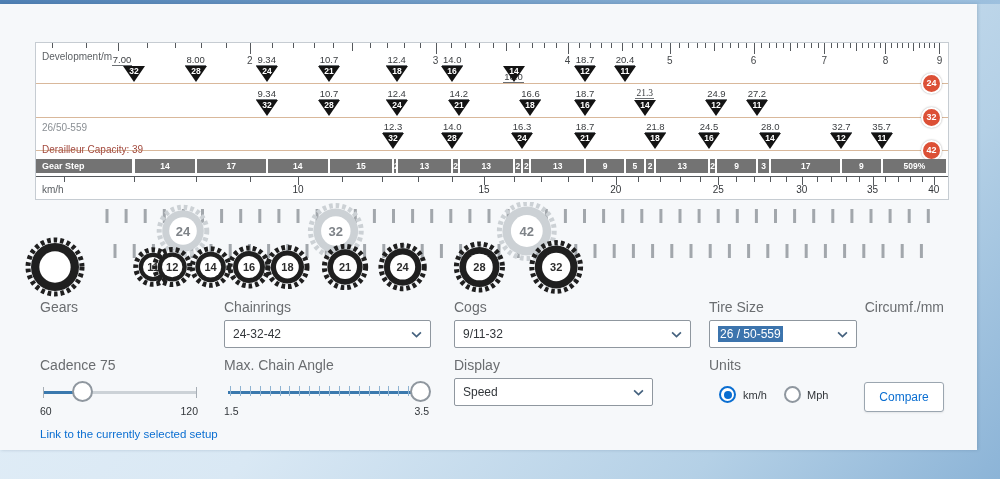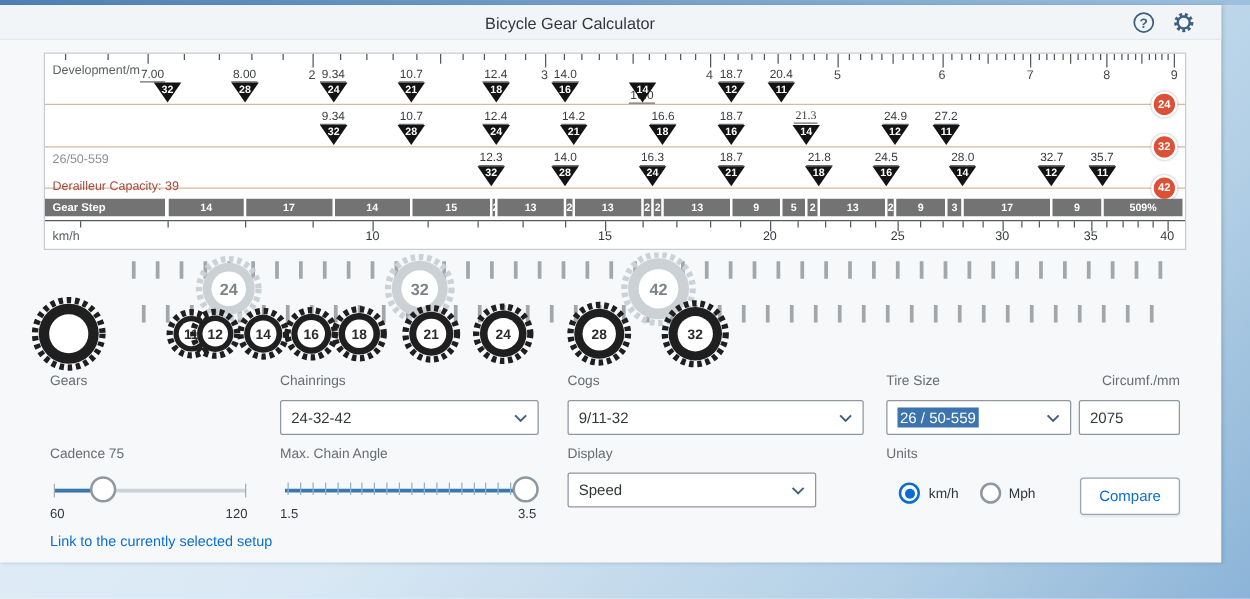--- a/index.html
+++ b/index.html
@@ -38,21 +38,21 @@
   .axline{position:absolute;left:0;top:133px;width:912px;height:0;border-top:1px solid #55595d;}
   .atick{position:absolute;width:1px;background:#55595d;top:134px;}
   .alab{position:absolute;top:141px;width:30px;margin-left:-15px;text-align:center;
     font-size:10px;color:#33363a;}
   .kmh{position:absolute;left:6px;top:141px;font-size:10px;color:#5a5e62;}
 
   
   #spr{position:absolute;left:0;top:198px;}
 
   
-  .f-label{position:absolute;font-size:11px;color:#6a6d70;white-space:nowrap;}
+  .f-label{position:absolute;font-size:14px;color:#6a6d70;white-space:nowrap;}
   .select,.inputbox{position:absolute;top:316px;height:28px;background:#fff;
     border:1px solid #8f979f;border-radius:2px;font-size:12px;color:#32363a;
     display:flex;align-items:center;box-sizing:border-box;padding:0 8px;cursor:pointer;}
   .select{justify-content:space-between;}
   .chev{width:11px;height:7px;flex:0 0 auto;}
   .hl{background:#3c74ad;color:#fff;padding:1px 2px;}
   .slider{position:absolute;top:366px;height:44px;}
   .track,.fill{position:absolute;top:21px;height:3px;}
   .track{background:#ccd2d7;}
   .fill{background:#3a79ae;}
@@ -73,31 +73,20 @@
     font-family:"Liberation Sans",sans-serif;cursor:pointer;box-shadow:0 1px 2px rgba(0,0,0,.08);}
   .setup-link{position:absolute;left:40px;top:424px;font-size:11.5px;color:#0a6ed1;
     text-decoration:none;cursor:pointer;}
 </style>
 </head>
 <body>
 
 <div class="topbar"></div>
 
 <div class="app">
-  <div class="hdr">
-    <div class="title">Bicycle Gear Calculator</div>
-    <svg class="hicon" style="left:906px" viewBox="0 0 18 18">
-      <circle cx="9" cy="9" r="7.6" fill="none" stroke="#3d5f80" stroke-width="1.4"></circle>
-      <text x="9" y="13" font-size="11" font-weight="bold" fill="#3d5f80" text-anchor="middle">?</text>
-    </svg>
-    <svg class="hicon" style="left:938px" viewBox="0 0 18 18">
-      <circle cx="9" cy="9" r="6.4" fill="none" stroke="#3d5f80" stroke-width="2.6" stroke-dasharray="2.3 2.1"></circle>
-      <circle cx="9" cy="9" r="4.8" fill="none" stroke="#3d5f80" stroke-width="1.9"></circle>
-    </svg>
-  </div>
 
   <div id="chart">
       <div class="rowline" style="top: 40px;"></div>
       <div class="rowline" style="top: 74px;"></div>
       <div class="rowline" style="top: 107px;"></div>
       <div class="rtick" style="left: 16.1166px; height: 5px;"></div>
       <div class="rtick" style="left: 50.1036px; height: 5px;"></div>
       <div class="rtick" style="left: 81.7448px; height: 8px;"></div>
       <div class="rtick" style="left: 111.343px; height: 5px;"></div>
       <div class="rtick" style="left: 139.146px; height: 5px;"></div>
@@ -575,23 +564,20 @@
     <svg class="chev" viewBox="0 0 10 6">
         <path d="M1 1 L5 5 L9 1" fill="none" stroke="#44617e" stroke-width="1.5"></path>
       </svg>
   </div>
   <div class="select" style="left:709px;width:148px">
     <span class="hl">26 / 50-559</span>
     <svg class="chev" viewBox="0 0 10 6">
         <path d="M1 1 L5 5 L9 1" fill="none" stroke="#44617e" stroke-width="1.5"></path>
       </svg>
   </div>
-  <div class="inputbox" style="left:863px;width:81px">
-    <span>2075</span>
-  </div>
 
   <div class="f-label" style="left:40px;top:353px">Cadence 75</div>
   <div class="f-label" style="left:224px;top:353px">Max. Chain Angle</div>
   <div class="f-label" style="left:454px;top:353px">Display</div>
   <div class="f-label" style="left:709px;top:353px">Units</div>
 
   <div class="slider" style="left:40px;width:160px">
     <div class="track" style="left:4px;width:153px"></div>
     <div class="fill" style="left:4px;width:39px"></div>
     <div class="etick" style="left:3px"></div>

